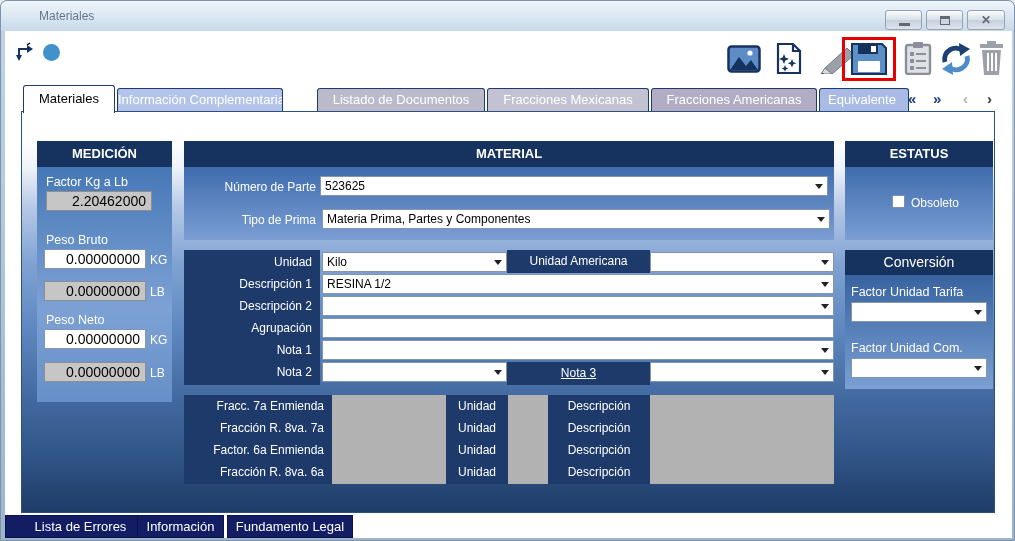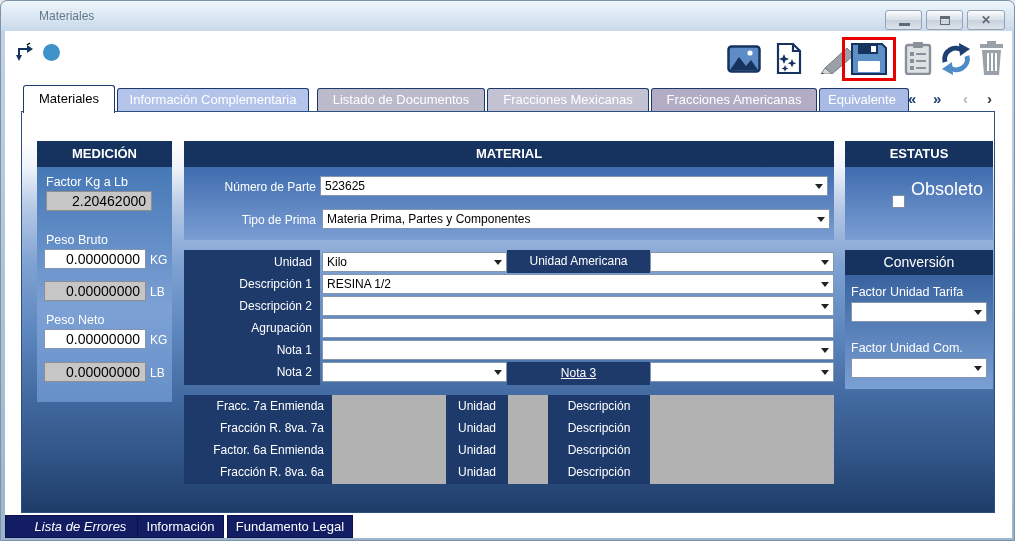--- a/index.html
+++ b/index.html
@@ -122,21 +122,21 @@
         <rect x="8" y="0" width="9" height="3" fill="#9aa1a8"></rect>
         <rect x="1" y="3" width="23" height="4" fill="#9aa1a8"></rect>
         <path d="M3 9 H22 L20 34 H5 Z" fill="#9aa1a8"></path>
         <rect x="8" y="12" width="2" height="18" fill="#fff"></rect>
         <rect x="12" y="12" width="2" height="18" fill="#fff"></rect>
         <rect x="16" y="12" width="2" height="18" fill="#fff"></rect>
       </svg>
     </div>
 
     <div class="abs tab tab-active" style="left:18px;width:92px;">Materiales</div>
-    <div class="abs tab" style="left:112px;width:192px;background:#b3c3e9;">Información Complementaria</div>
+    <div class="abs tab" style="left:112px;width:166px;background:#b3c3e9;">Información Complementaria</div>
     <div class="abs tab" style="left:312px;width:168px;background:#babacb;">Listado de Documentos</div>
     <div class="abs tab" style="left:482px;width:162px;background:#c2c2d3;">Fracciones Mexicanas</div>
     <div class="abs tab" style="left:646px;width:166px;background:#b2adc4;">Fracciones Americanas</div>
     <div class="abs tab" style="left:814px;width:90px;background:#a9bbe5;text-align:left;padding-left:8px;">Equivalente</div>
     <div class="abs tabnav" style="left:903px;">«</div>
     <div class="abs tabnav" style="left:928px;">»</div>
     <div class="abs tabnav" style="left:958px;color:#b4b4b4;">‹</div>
     <div class="abs tabnav" style="left:982px;color:#3a3a3a;">›</div>
 
     <div id="page" class="abs">
@@ -167,21 +167,21 @@
         <div class="rowlab lbl-cyan" style="right:518px;top:46px;">Tipo de Prima</div>
         <div class="abs combo" style="left:138px;top:42px;width:508px;height:20px;">
           <span class="val">Materia Prima, Partes y Componentes</span>
             <span class="arr"></span>
         </div>
       </div>
 
       <div class="abs hdr" style="left:823px;top:29px;width:148px;">ESTATUS</div>
       <div class="abs body-grad" style="left:823px;top:55px;width:148px;height:73px;">
         <div class="abs" style="left:47px;top:28px;width:13px;height:13px;background:#fff;border:1px solid #7d8ea6;"></div>
-        <div class="abs lbl-w" style="left:66px;top:12px;font-size:18px;">Obsoleto</div>
+        <div class="abs lbl-w" style="left:66px;top:29px;font-size:12px;">Obsoleto</div>
       </div>
 
       <div class="abs navycell" style="left:162px;top:138px;width:136px;height:135px;">
         <div class="rowlab lbl-cyan" style="top:5px;">Unidad</div>
         <div class="rowlab" style="top:27px;">Descripción 1</div>
         <div class="rowlab" style="top:49px;">Descripción 2</div>
         <div class="rowlab" style="top:71px;">Agrupación</div>
         <div class="rowlab" style="top:93px;">Nota 1</div>
         <div class="rowlab" style="top:115px;">Nota 2</div>
       </div>
@@ -248,18 +248,18 @@
       <div class="abs navycell" style="left:526px;top:283px;width:102px;height:89px;text-align:center;">
         <div style="line-height:22px;">Descripción</div>
         <div style="line-height:22px;">Descripción</div>
         <div style="line-height:22px;">Descripción</div>
         <div style="line-height:22px;">Descripción</div>
       </div>
       <div class="abs slot-gray" style="left:628px;top:283px;width:184px;height:89px;"></div>
     </div>
 
     <div class="abs" style="left:0px;top:484px;width:1007px;height:23px;background:#fff;">
-      <div class="abs chip" style="left:0;width:151px;font-style:italic;">Lista de Errores</div>
+      <div class="abs chip" style="left:0;width:151px;">Lista de Errores</div>
       <div class="abs chip" style="left:132px;width:87px;">Información</div>
       <div class="abs chip" style="left:222px;width:126px;">Fundamento Legal</div>
     </div>
   </div>
 </div>
 
 </body></html>

